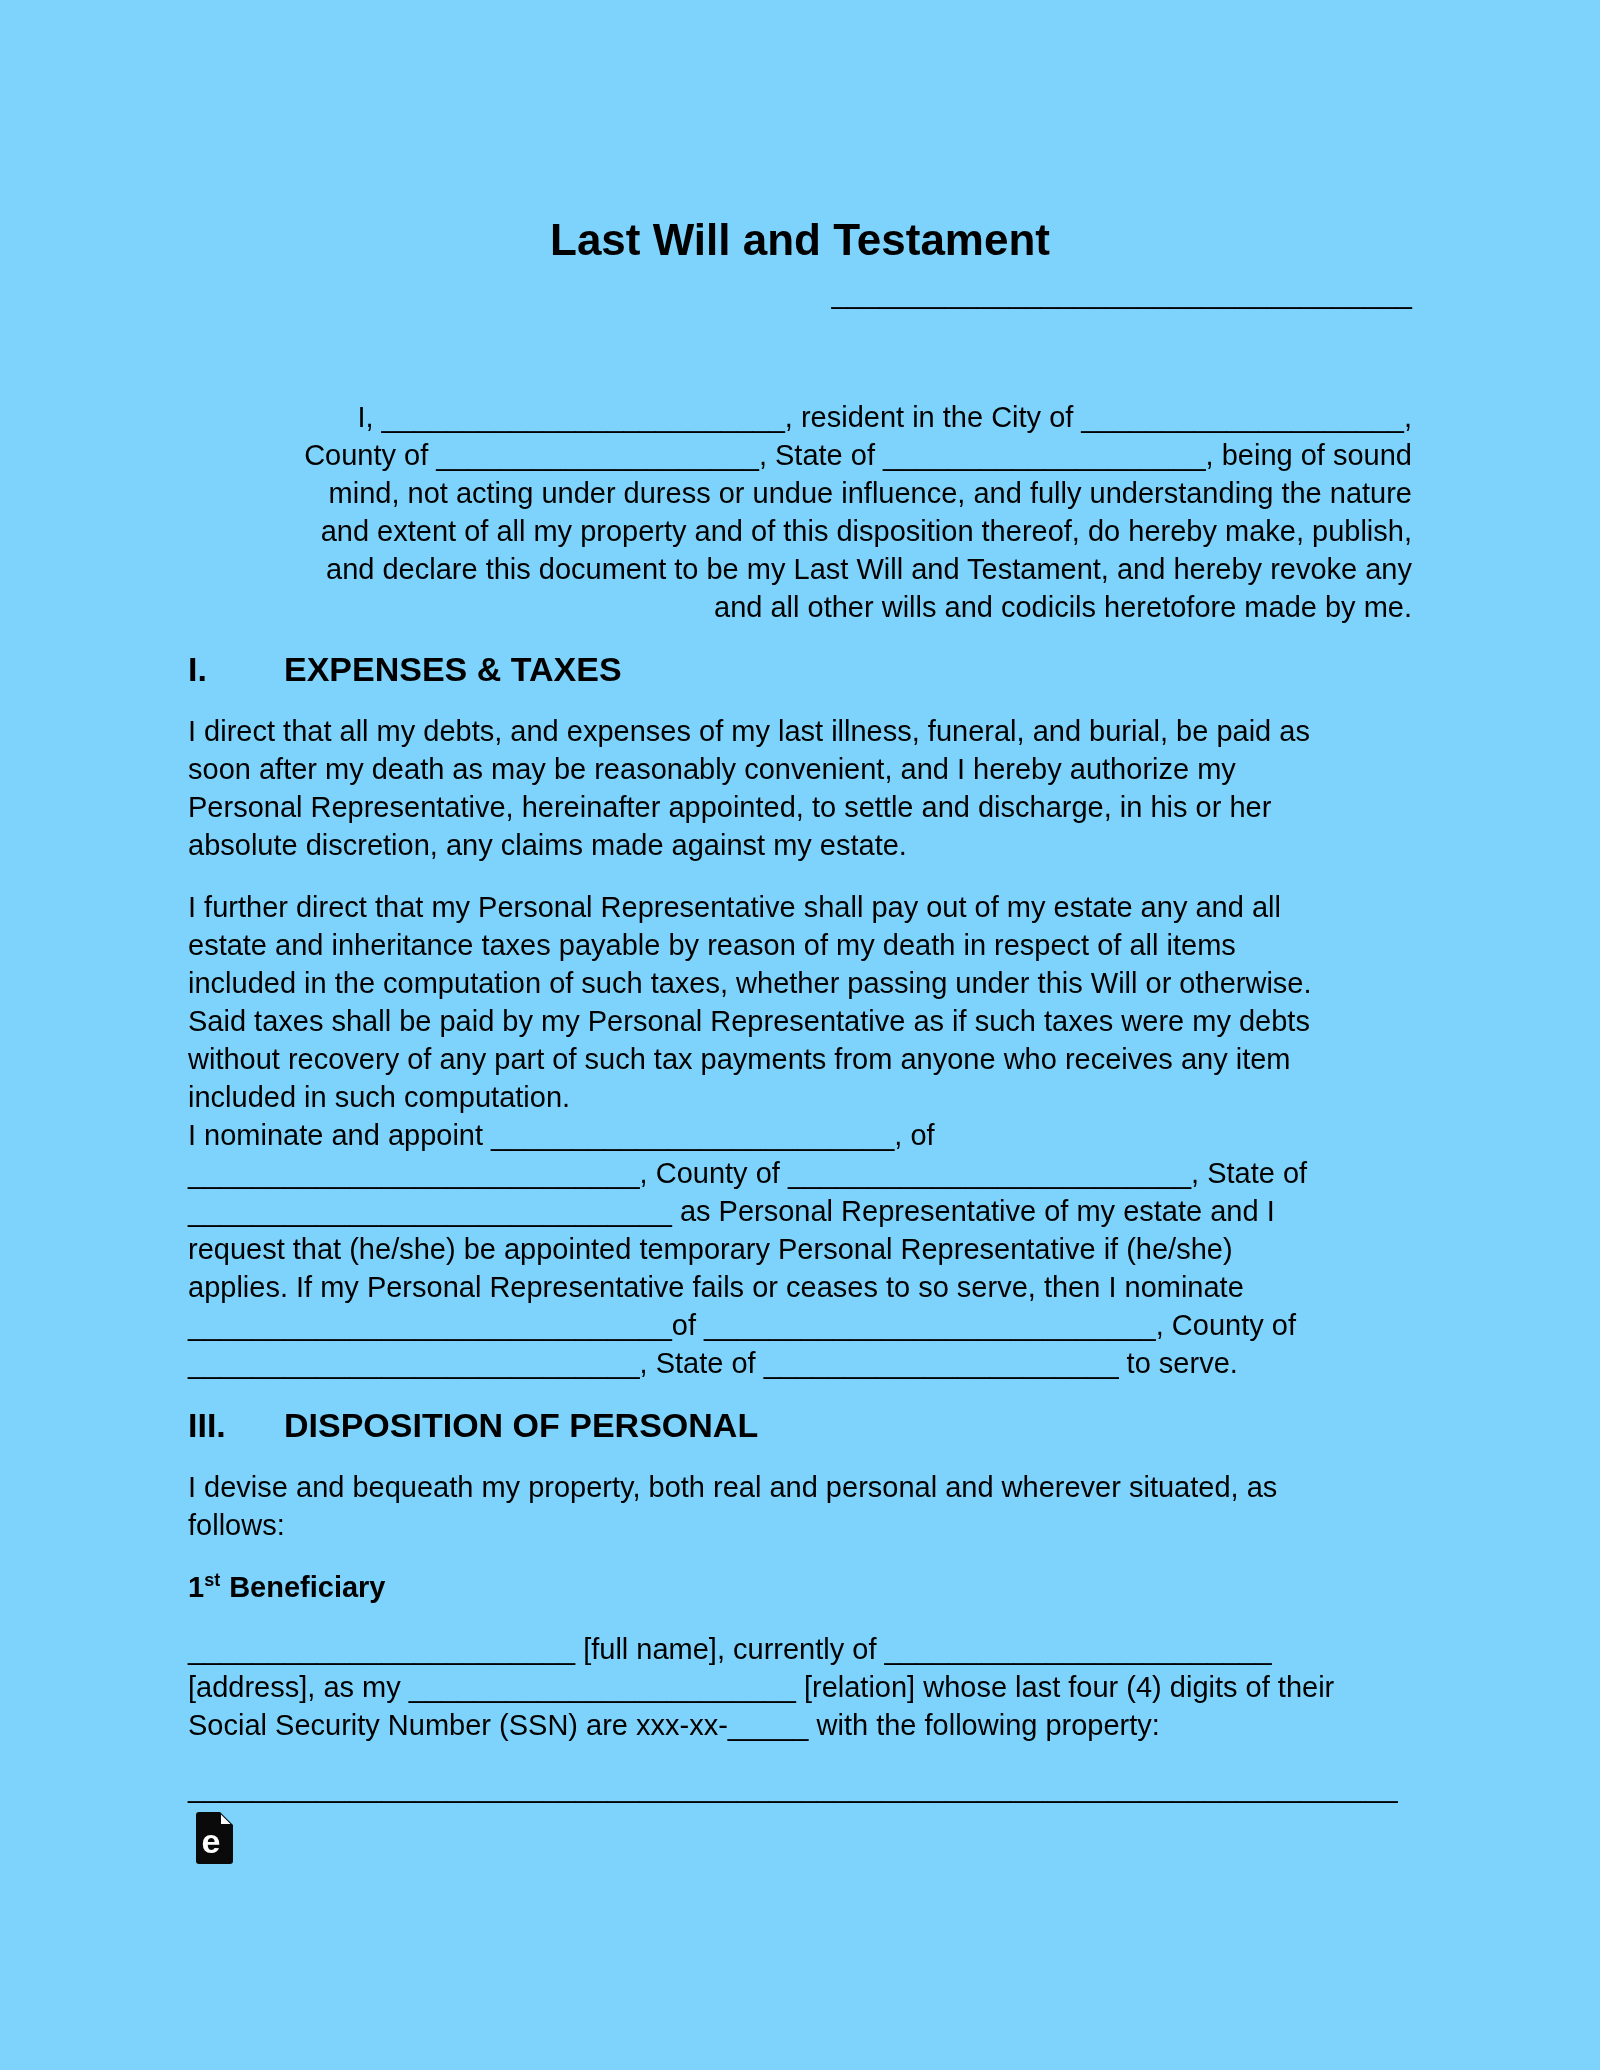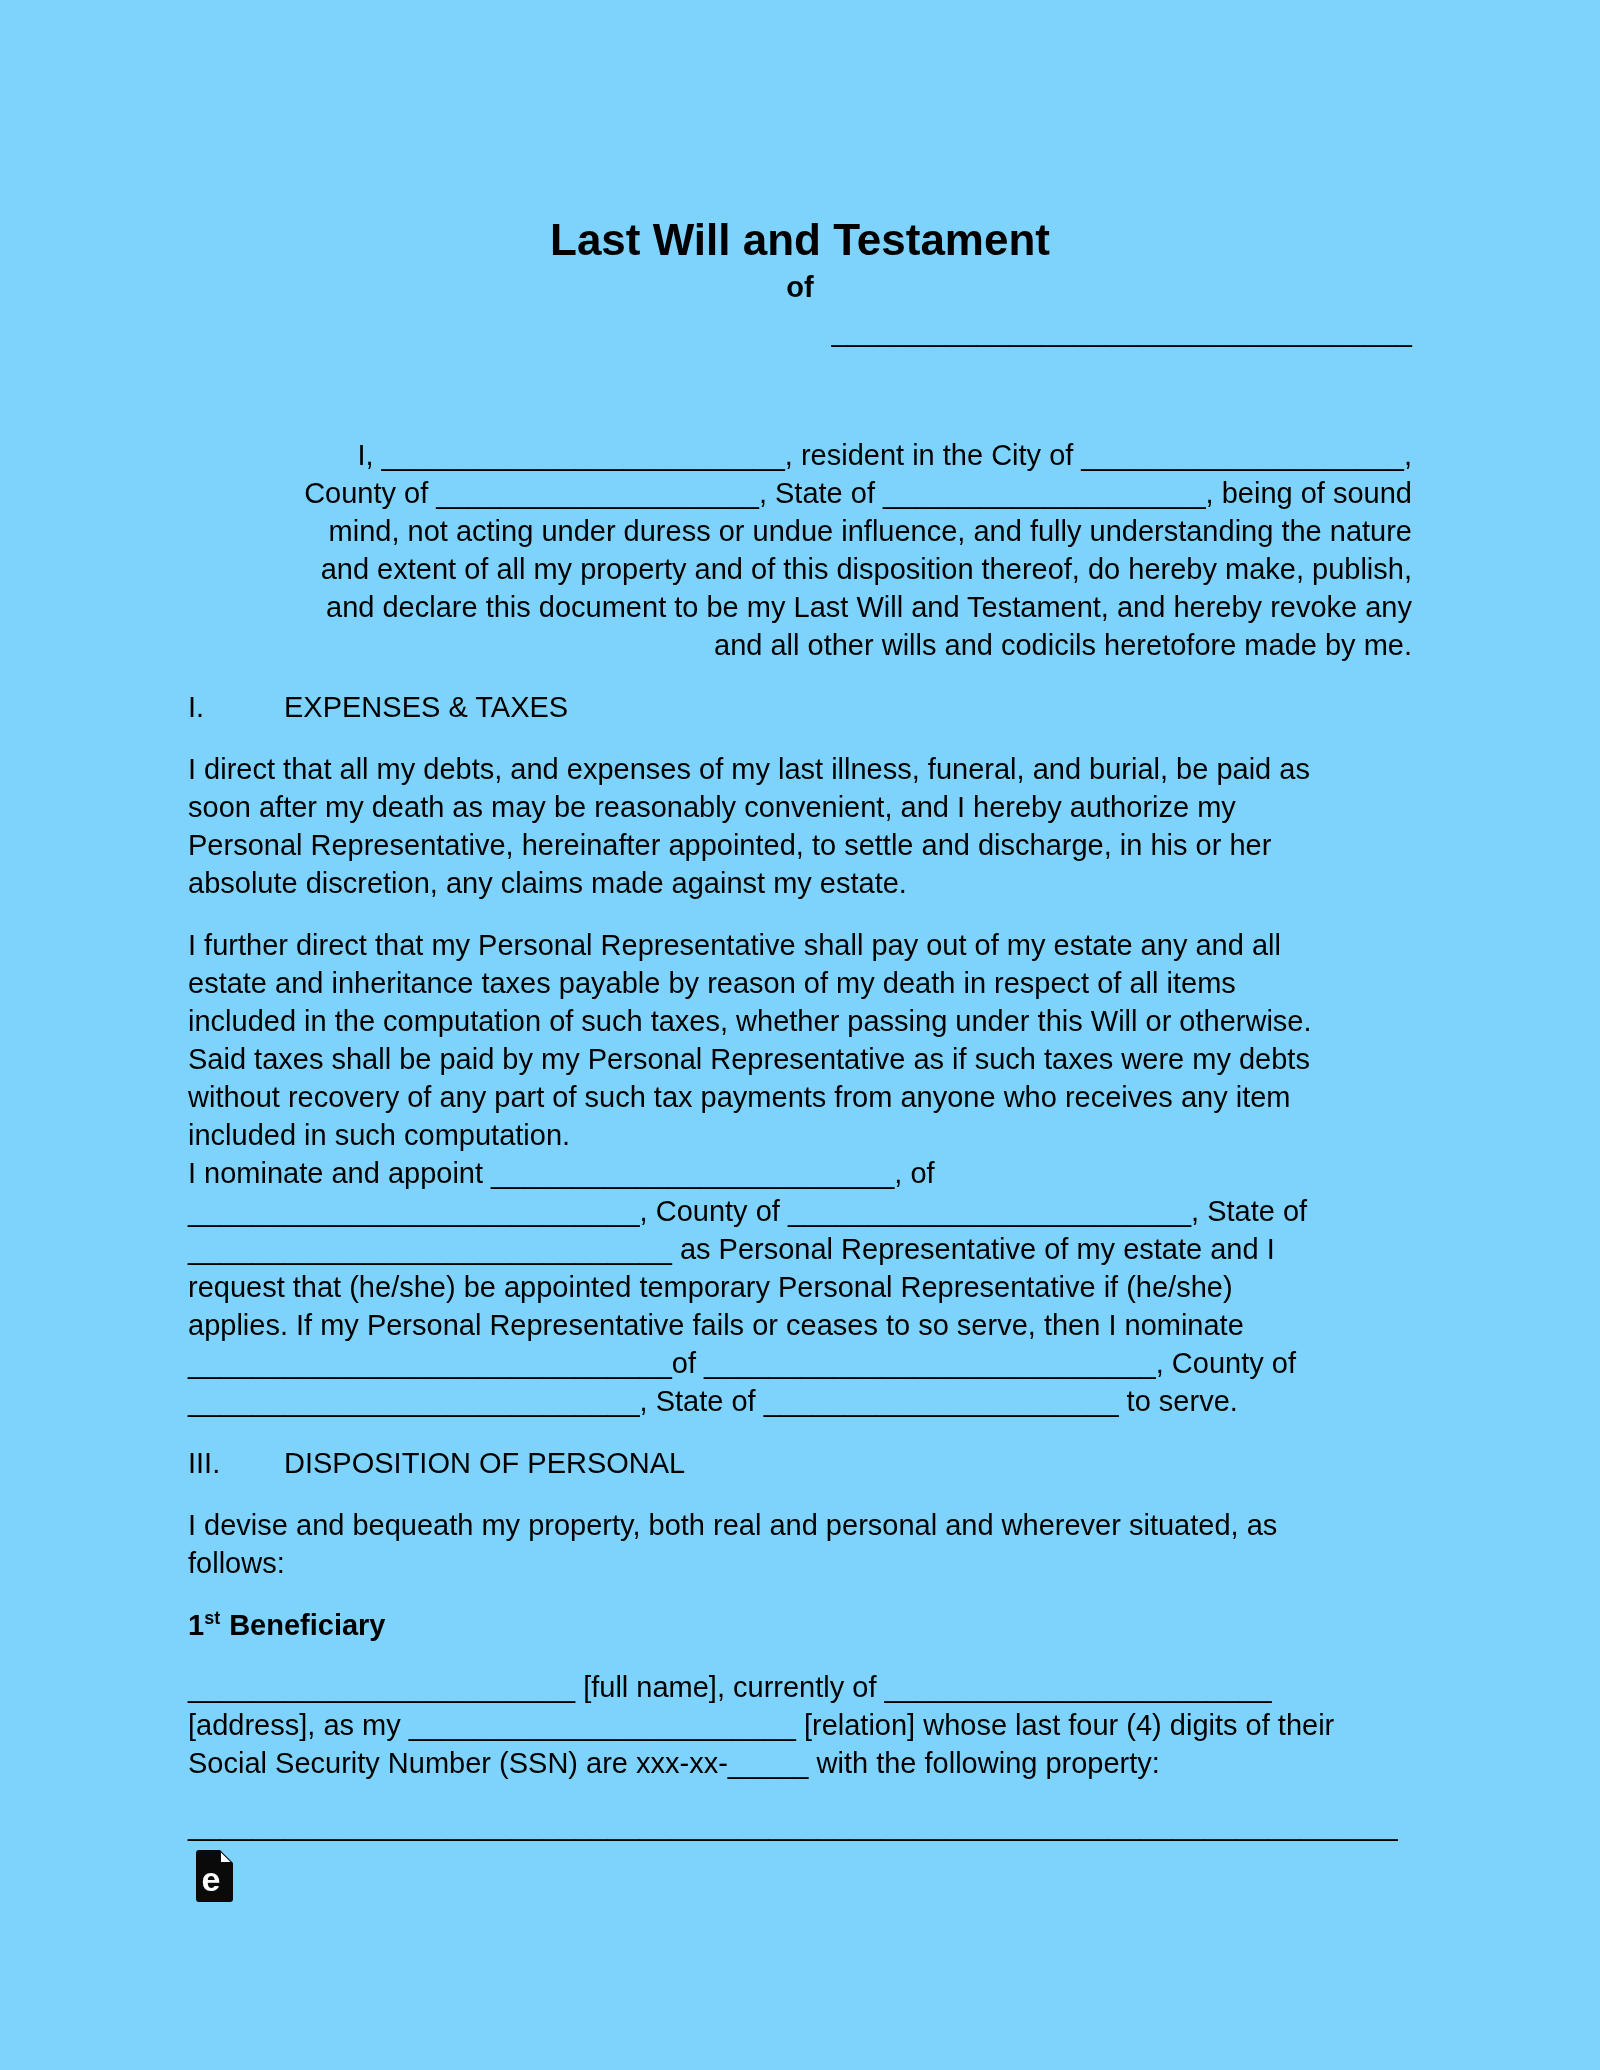--- a/index.html
+++ b/index.html
@@ -47,23 +47,23 @@
   }
   .para.first {
     margin-top: 86px;
     text-align: right;
   }
   .para.tight {
     margin-top: 0;
   }
   .sec-heading {
     margin: 24px 0 0 0;
-    font-size: 29px;
+    font-size: 34px;
     line-height: 38px;
-    font-weight: normal;
+    font-weight: bold;
   }
   .sec-heading .sec-num {
     display: inline-block;
     width: 96px;
   }
   .benef-heading {
     margin: 24px 0 0 0;
     font-size: 29px;
     line-height: 38px;
     font-weight: bold;
@@ -86,21 +86,20 @@
     width: 38px;
     height: 52px;
   }
 </style>
 </head>
 <body>
 
 <div class="page">
 
   <h1 class="doc-title">Last Will and Testament</h1>
-  <div class="doc-subtitle">of</div>
   <div class="name-blank">____________________________________</div>
 
   <p class="para first">I, _________________________, resident in the City of ____________________,
 County of ____________________, State of ____________________, being of sound
 mind, not acting under duress or undue influence, and fully understanding the nature
 and extent of all my property and of this disposition thereof, do hereby make, publish,
 and declare this document to be my Last Will and Testament, and hereby revoke any
 and all other wills and codicils heretofore made by me.</p>
 
   <h2 class="sec-heading"><span class="sec-num">I.</span><span>EXPENSES &amp; TAXES</span></h2>

